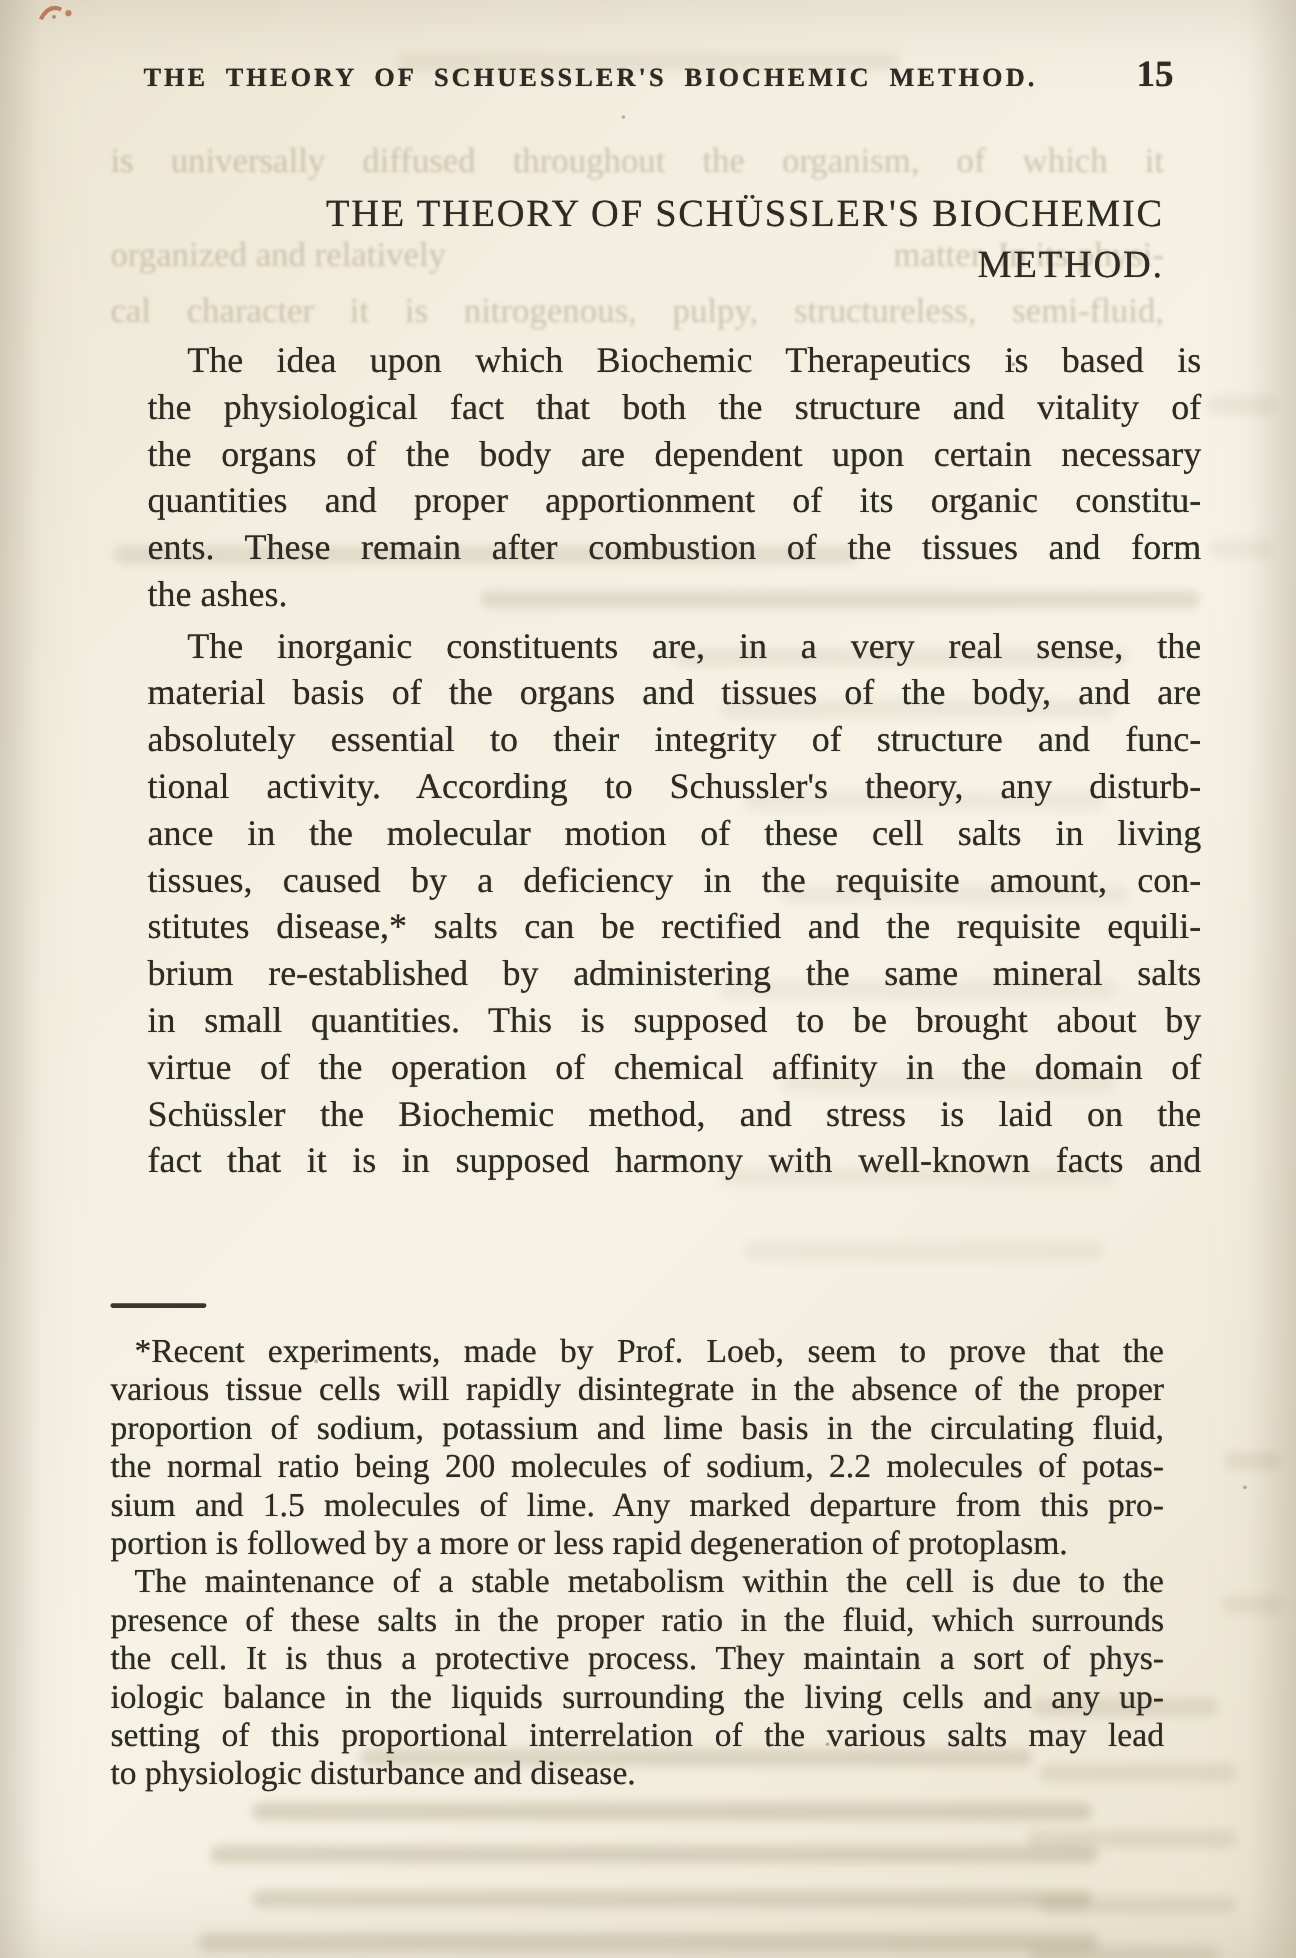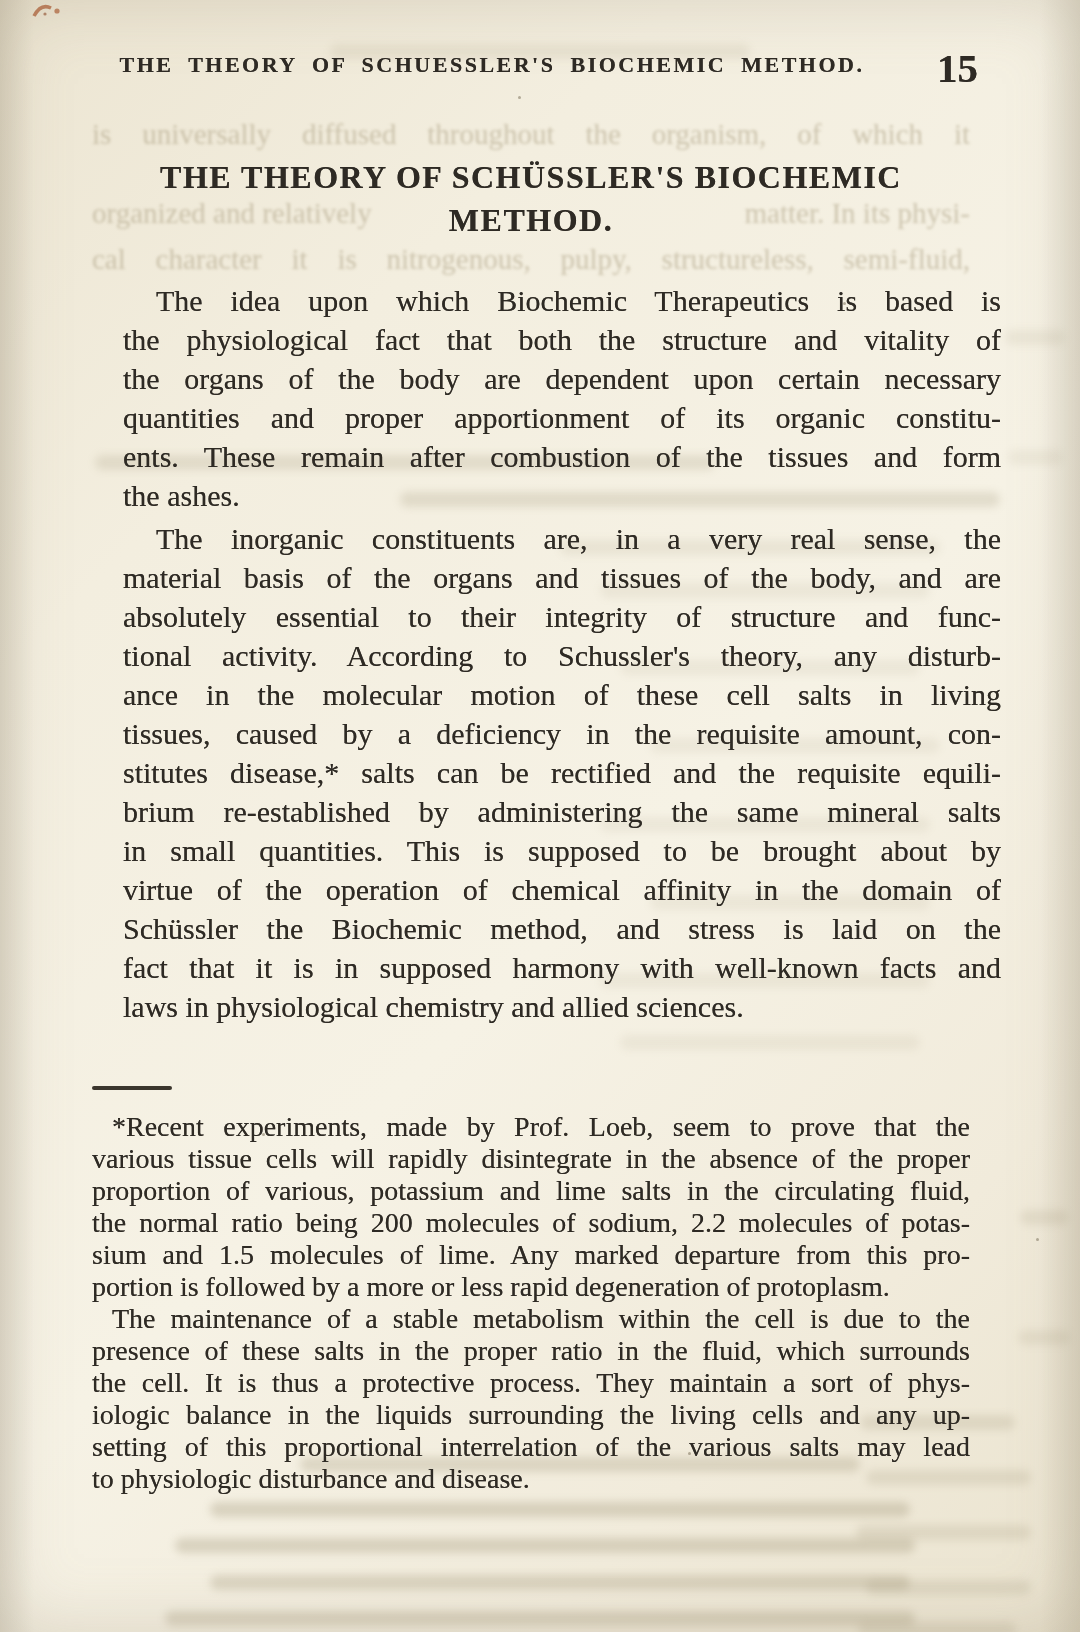--- a/index.html
+++ b/index.html
@@ -11,24 +11,24 @@
   }
   .page::before{content:"";position:absolute;left:0;top:0;bottom:0;width:34px;
     background:linear-gradient(90deg,rgba(118,108,84,.16),rgba(118,108,84,0));pointer-events:none;}
   .page::after{content:"";position:absolute;right:0;top:0;bottom:0;width:40px;
     background:linear-gradient(270deg,rgba(138,128,102,.18),rgba(138,128,102,0));pointer-events:none;}
 
   .ink{text-shadow:0 0 .6px rgba(46,42,36,.75);}
 
   .running-header{position:absolute;left:92px;top:52px;width:800px;text-align:center;
     font-weight:bold;font-size:22px;letter-spacing:2.5px;word-spacing:7px;white-space:nowrap;}
-  .page-num{position:absolute;top:44px;right:102px;font-weight:bold;font-size:41px;}
+  .page-num{position:absolute;top:44px;right:102px;font-weight:bold;font-size:31px;}
 
-  .chapter-title{position:absolute;left:92px;top:156px;width:878px;text-align:center;
-    font-weight:bold;font-size:32px;line-height:43px;letter-spacing:1.5px;}
+  .chapter-title{position:absolute;left:92px;top:156px;width:878px;text-align:right;
+    font-weight:normal;font-size:32px;line-height:43px;letter-spacing:1.5px;}
 
   .body-block{position:absolute;left:92px;width:878px;font-size:30px;line-height:39px;margin-left:31px;}
   .fn-block{position:absolute;left:92px;width:878px;font-size:28px;line-height:32px;}
 
   .line{text-align:justify;text-align-last:justify;}
   .line.last{text-align-last:left;}
   .body-block .line.first{text-indent:33px;}
   .fn-block .line.first{text-indent:20px;}
 
   .fn-rule{position:absolute;left:92px;top:1086px;width:80px;height:4px;background:#3b362d;border-radius:2px;}
@@ -110,28 +110,27 @@
       <div class="line">absolutely essential to their integrity of structure and func-</div>
       <div class="line">tional activity.  According to Schussler's theory, any disturb-</div>
       <div class="line">ance in the molecular motion of these cell salts in living</div>
       <div class="line">tissues, caused by a deficiency in the requisite amount, con-</div>
       <div class="line">stitutes disease,* salts can be rectified and the requisite equili-</div>
       <div class="line">brium re-established by administering the same mineral salts</div>
       <div class="line">in small quantities.  This is supposed to be brought about by</div>
       <div class="line">virtue of the operation of chemical affinity in the domain of</div>
       <div class="line">Schüssler the Biochemic method, and stress is laid on the</div>
       <div class="line">fact that it is in supposed harmony with well-known facts and</div>
-      <div class="line last">laws in physiological chemistry and allied sciences.</div>
     </div>
 
   <div class="fn-rule"></div>
   <div class="fn-block ink" style="top:1111px">
       <div class="line first">*Recent experiments, made by Prof. Loeb, seem to prove that the</div>
       <div class="line">various tissue cells will rapidly disintegrate in the absence of the proper</div>
-      <div class="line">proportion of various, potassium and lime salts in the circulating fluid,</div>
+      <div class="line">proportion of sodium, potassium and lime basis in the circulating fluid,</div>
       <div class="line">the normal ratio being 200 molecules of sodium, 2.2 molecules of potas-</div>
       <div class="line">sium and 1.5 molecules of lime.  Any marked departure from this pro-</div>
       <div class="line last">portion is followed by a more or less rapid degeneration of protoplasm.</div>
     </div>
   <div class="fn-block ink" style="top:1303px">
       <div class="line first">The maintenance of a stable metabolism within the cell is due to the</div>
       <div class="line">presence of these salts in the proper ratio in the fluid, which surrounds</div>
       <div class="line">the cell.  It is thus a protective process.  They maintain a sort of phys-</div>
       <div class="line">iologic balance in the liquids surrounding the living cells and any up-</div>
       <div class="line">setting of this proportional interrelation of the various salts may lead</div>

